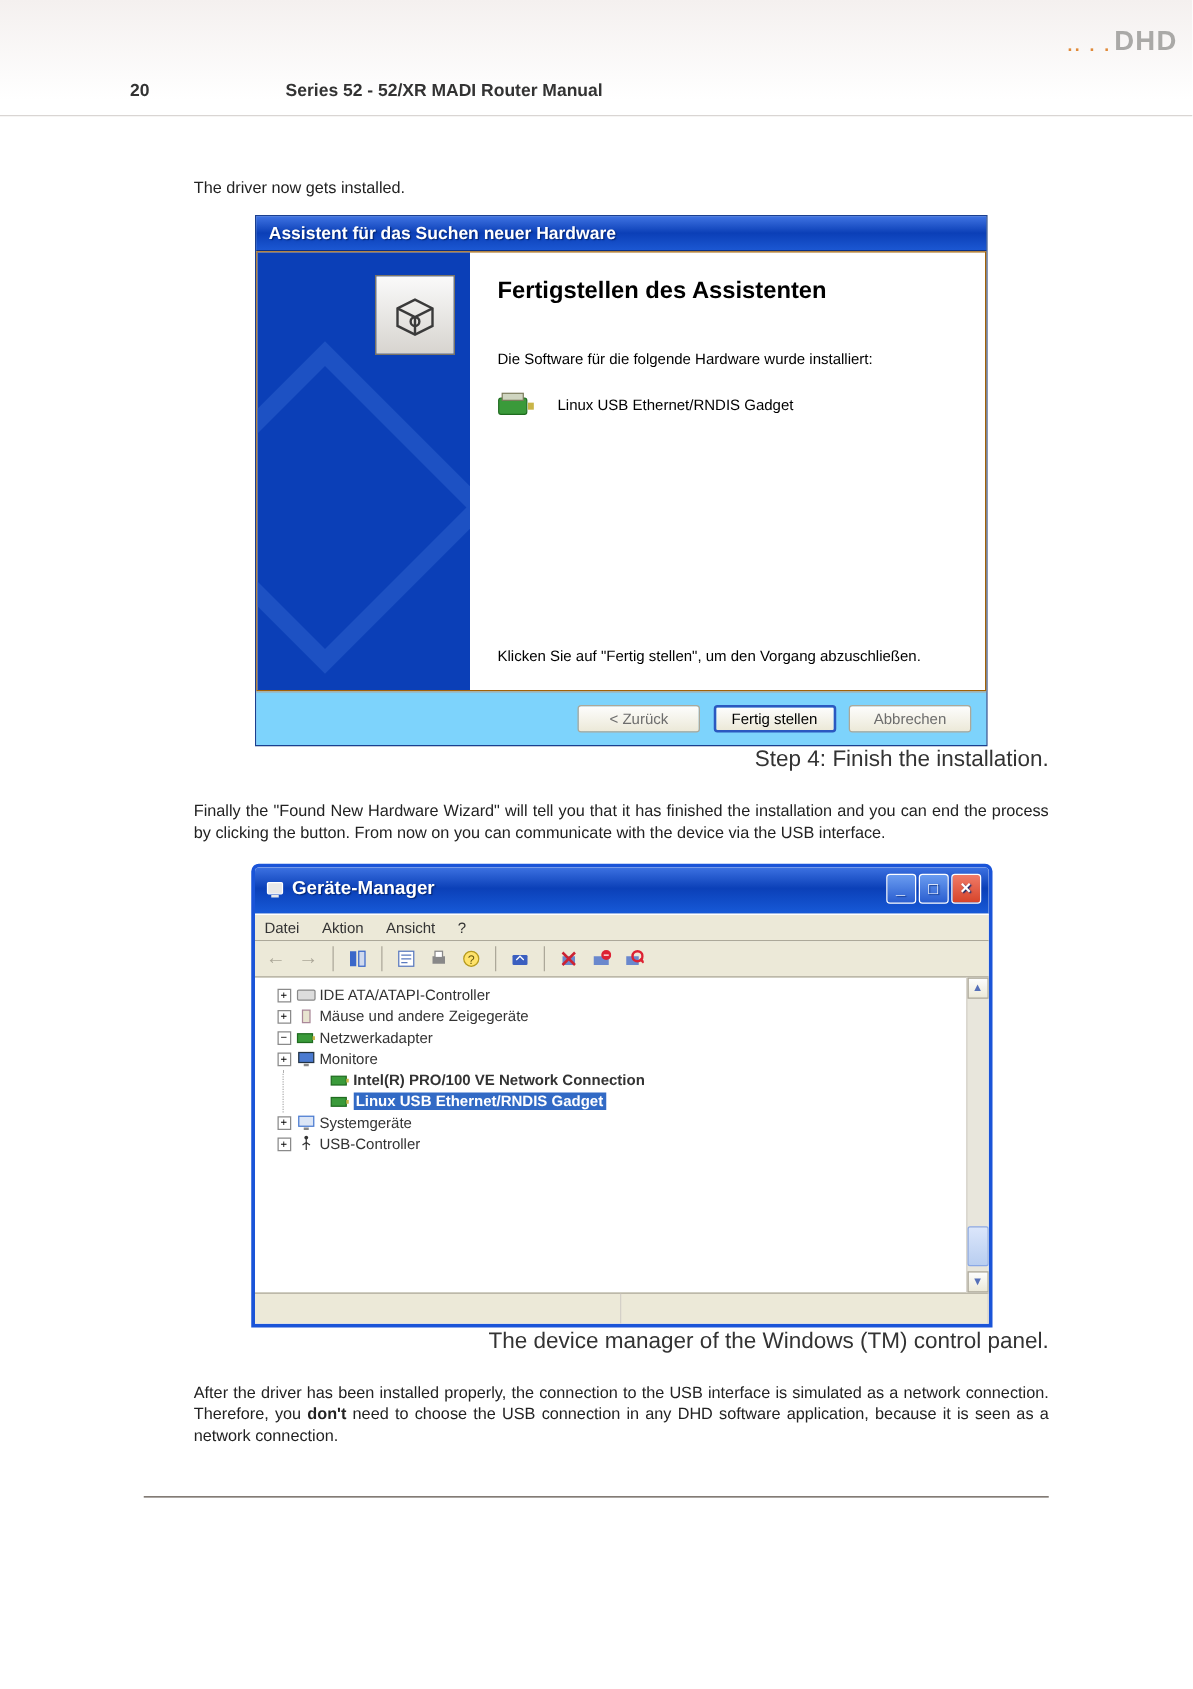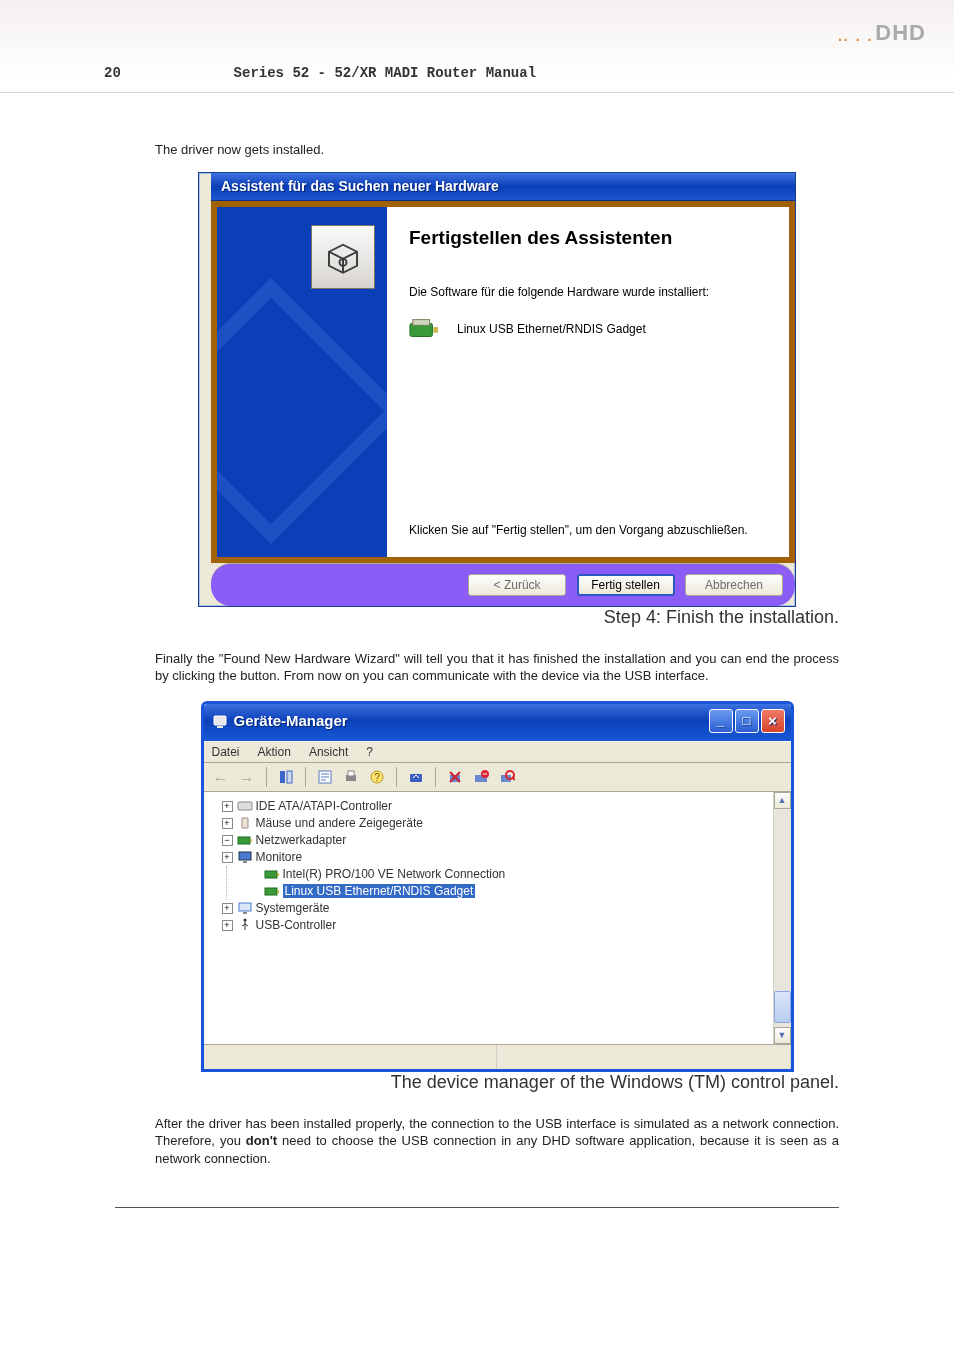--- a/index.html
+++ b/index.html
@@ -10,37 +10,36 @@
     color: #333;
     width: 954px;
   }
   .page-gradient {
     background: linear-gradient(#f4f0ef, #ffffff 80px);
     padding-bottom: 60px;
   }
   .top-logo {
     position: absolute;
     top: 20px;
-    right: 28px;
+    right: 12px;
     font-weight: 700;
     color: #aaa9a7;
     font-size: 22px;
     letter-spacing: 1px;
   }
   .top-logo .dots {
     font-size: 14px;
     color: #e08a39;
     letter-spacing: 2px;
     margin-right: 2px;
     vertical-align: -1px;
   }
   .header-row {
     padding: 64px 0 10px 0;
     border-bottom: 1px solid #d9d5d3;
-    font-family: Liberation Mono, monospace;
   }
   .page-num {
     display: inline-block;
     width: 120px;
     font-weight: 700;
     font-size: 14px;
     padding-left: 104px;
   }
   .header-title {
     display: inline-block;
@@ -63,36 +62,35 @@
     margin: 0 0 22px;
   }
 
   
   .wizard-window {
     width: 584px;
     margin: 12px auto 0;
     border: 1px solid #1a3f8f;
     background: #ece9d8;
     box-shadow: 0 0 0 1px #a9c0ea inset;
-    padding-left: 12px;
   }
   .wiz-titlebar {
     background: linear-gradient(#3f73e2, #0b3fb7 50%, #1b57d2);
     color: #fff;
     font-weight: 700;
     font-size: 14px;
     padding: 5px 10px 6px;
     text-shadow: 1px 1px 1px #02236f;
     border-bottom: 1px solid #0a2f85;
     font-family: "Trebuchet MS", Arial, sans-serif;
   }
   .wiz-body {
     display: flex;
     background: #fff;
-    border: 6px solid #a16207;
+    border: 1px solid #a16207;
     margin: 0;
   }
   .wiz-left {
     width: 170px;
     min-height: 350px;
     background: #0b3fb7;
     position: relative;
     flex-shrink: 0;
     overflow: hidden;
   }
@@ -149,25 +147,24 @@
     flex-shrink:0;
   }
   .net-icon svg{width:100%;height:100%;}
   .wiz-click {
     margin-top: auto;
     font-size: 12px;
     padding-top: 150px;
     padding-bottom: 8px;
   }
   .wiz-buttons {
-    background: #8b5cf6;
+    background: #7dd3fc;
     border-top: 1px solid #aca899;
     padding: 10px 12px;
     text-align: right;
-    border-radius: 20px;
   }
   .wiz-btn {
     display: inline-block;
     min-width: 76px;
     padding: 3px 10px;
     font-size: 12px;
     background: linear-gradient(#fdfdfd,#ece9d8);
     border: 1px solid #aca899;
     border-radius: 3px;
     color: #6d6d6d;
@@ -253,21 +250,21 @@
   .dm-sbtn{width:15px;height:15px;border:1px solid #aca899;background:linear-gradient(#fdfdfd,#ece9d8);font-size:9px;display:flex;align-items:center;justify-content:center;color:#5670b8;}
   .dm-sthumb{width:15px;height:30px;background:linear-gradient(#dbe6fb,#b9cef0);border:1px solid #8aa8e6;border-radius:2px;margin-top:auto;margin-bottom:4px;}
   .tree-row{position:relative;padding-left:0;white-space:nowrap;}
   .tree-row .pm{
     display:inline-block;width:9px;height:9px;border:1px solid #8a8a8a;
     font-size:9px;line-height:8px;text-align:center;margin-right:4px;
     background:#fff;color:#000;vertical-align:1px;
   }
   .tree-row .noexp{display:inline-block;width:15px;}
   .tree-ico{display:inline-block;width:16px;height:14px;vertical-align:-3px;margin-right:3px;}
-  .tree-indent1{padding-left:22px;border-left:1px dotted #b0b0b0;margin-left:4px;}
+  .tree-indent1{padding-left:22px;border-left:1px dotted #b0b0b0;margin-left:4px;font-weight:bold;}
   .sel{background:#326ac5;color:#fff;padding:0 2px;}
   .dm-status{height:24px;background:#ece9d8;border-top:1px solid #aca899;display:flex;}
   .dm-status > div{flex:1;border-right:1px solid #d4d0c8;}
   .hr-bottom{margin:40px 115px 0; border:0;border-top:1px solid #5a5048;}
 </style>
 </head>
 <body>
 
 <div class="page-gradient">
   <div class="top-logo">

